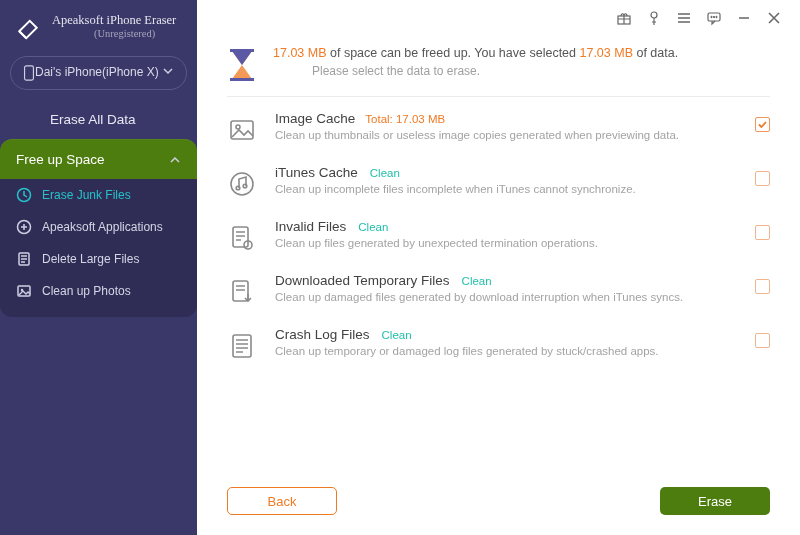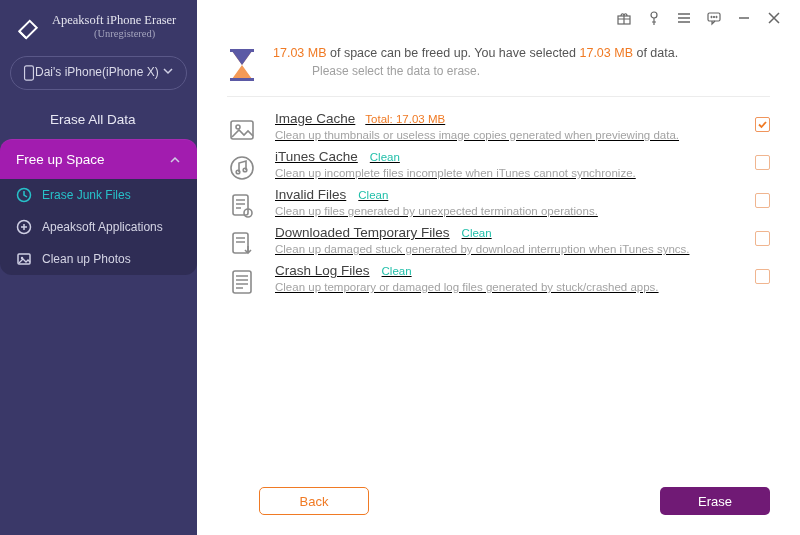--- a/index.html
+++ b/index.html
@@ -9,54 +9,54 @@
 
 .sidebar { width: 197px; background: #3a3868; color: #fff; display: flex; flex-direction: column; }
 .brand { display: flex; align-items: center; padding: 12px 14px 10px; gap: 10px; font-family: Liberation Serif, serif; }
 .brand-logo { width: 28px; height: 28px; flex: none; }
 .brand-text { display: flex; flex-direction: column; }
 .brand-name { font-size: 12.5px; line-height: 15px; color: #e4e4ee; }
 .brand-sub { font-size: 10.5px; color: #a4a4bd; margin-left: 42px; }
 .device { margin: 6px 10px 10px; border: 1px solid #5a5888; border-radius: 18px; padding: 8px 12px; display: flex; align-items: flex-start; font-size: 12px; color: #d9d9e8; cursor: pointer; }
 .device .chev { margin-left: auto; }
 .sec-btn { padding: 12px 16px; font-size: 13.5px; color: #e7e7f3; cursor: pointer; margin-left: 34px; }
-.sec-header { padding: 12px 16px; font-size: 13.5px; display: flex; align-items: center; justify-content: space-between; border-top: 1px solid rgba(255,255,255,.06); border-radius: 12px 12px 0 0; background: #a21caf; }
-.submenu { background: #2f2d55; border-radius: 0 0 12px 12px; }
+.sec-header { padding: 12px 16px; font-size: 13.5px; display: flex; align-items: center; justify-content: space-between; border-top: 1px solid rgba(255,255,255,.06); border-radius: 12px 12px 0 0; background: #4d7c0f; }
+.submenu { background: #2f2d55; padding-bottom: 10px; border-radius: 0 0 12px 12px; }
 .submenu-item { display: flex; align-items: center; gap: 10px; padding: 8px 16px; font-size: 12px; color: #d5d5e5; cursor: pointer; }
 .submenu-item.active { color: #27c1c9; }
 .submenu-item .micon { width: 16px; height: 16px; flex: none; }
 
 
 .main { flex: 1; display: flex; flex-direction: column; }
 .titlebar { height: 36px; display: flex; justify-content: flex-end; align-items: center; gap: 14px; padding-right: 18px; color: #555; }
 .titlebar .ico { width: 16px; height: 16px; cursor: pointer; }
 .titlebar .ico.stroke { stroke: #666; fill: none; }
 .content { flex: 1; padding: 6px 30px 0 30px; display: flex; flex-direction: column; }
 .banner { display: flex; gap: 16px; padding: 4px 0 14px; border-bottom: 1px solid #ececec; }
 .hourglass { width: 30px; height: 34px; flex: none; margin-top: 2px; }
 .banner-lines { font-size: 12.5px; }
 .banner-line1 { color: #555; }
 .banner-line1 .orange { color: #f07a24; font-weight: 400; }
 .banner-line2 { color: #a0a0a0; margin-top: 4px; font-size: 12px; margin-left: 39px; }
-.list { margin-top: 14px; display: flex; flex-direction: column; gap: 4px; text-decoration: underline; }
+.list { margin-top: 14px; display: flex; flex-direction: column; gap: 20px; }
 .row { display: flex; align-items: flex-start; gap: 18px; }
 .row .ricon { width: 30px; height: 30px; flex: none; margin-top: 4px; stroke: #8a8a8a; fill: none; }
 .row-text { flex: 1; }
 .row-title { font-size: 13.5px; color: #424242; }
 .row-title .status-clean { color: #20bfa9; font-size: 11.5px; margin-left: 12px; }
 .row-title .status-total { color: #f07a24; font-size: 11.5px; margin-left: 10px; }
 .row-sub { font-size: 11.5px; color: #a3a3a3; margin-top: 3px; }
 .cbox { width: 15px; height: 15px; border: 1.5px solid #f0955c; border-radius: 2px; margin-top: 6px; cursor: pointer; display: flex; align-items: center; justify-content: center; }
 .cbox.unchecked { border-color: #f0b58f; }
 .cbox svg { display: none; }
 .cbox.checked svg { display: block; }
 .footer { margin-top: auto; padding: 16px 0 20px; display: flex; justify-content: space-between; }
 .btn { height: 28px; width: 110px; border-radius: 5px; font-size: 13px; display: flex; align-items: center; justify-content: center; cursor: pointer; }
-.btn-back { border: 1px solid #f07a24; color: #f07a24; background: #fff; margin-left: 32px; }
-.btn-erase { background: #701a75; color: #fff; }
+.btn-back { border: 1px solid #f07a24; color: #f07a24; background: #fff; }
+.btn-erase { background: #4d7c0f; color: #fff; }
 </style>
 </head>
 <body>
 
 <div class="win">
   <div class="sidebar">
     <div class="brand">
       <svg class="brand-logo" viewBox="0 0 32 32">
           <path d="M6 22 L18 10 L26 18 L14 30 L6 22 Z" fill="none" stroke="#fff" stroke-width="2.2"></path>
           <path d="M6 22 L14 30" stroke="#fff" stroke-width="2.2"></path>
@@ -89,20 +89,27 @@
             <path d="M8 4 V8 L11 10" stroke="#27c1c9" stroke-width="1.5" fill="none"></path>
           </svg>
         <span>Erase Junk Files</span>
       </div>
       <div class="submenu-item">
         <svg class="micon" viewBox="0 0 16 16">
             <circle cx="8" cy="8" r="6.5" fill="none" stroke="#cfcfe4" stroke-width="1.5"></circle>
             <path d="M5 8 H11 M8 5 V11" stroke="#cfcfe4" stroke-width="1.5"></path>
           </svg>
         <span>Apeaksoft Applications</span>
+      </div>
+      <div class="submenu-item">
+        <svg class="micon" viewBox="0 0 16 16">
+            <rect x="3" y="2" width="10" height="12" rx="1" fill="none" stroke="#cfcfe4" stroke-width="1.5"></rect>
+            <path d="M5 5 H11 M5 8 H11 M5 11 H9" stroke="#cfcfe4" stroke-width="1.3"></path>
+          </svg>
+        <span>Delete Large Files</span>
       </div>
       <div class="submenu-item">
         <svg class="micon" viewBox="0 0 16 16">
             <rect x="2" y="3" width="12" height="10" rx="1" fill="none" stroke="#cfcfe4" stroke-width="1.5"></rect>
             <circle cx="6" cy="7" r="1.2" fill="#cfcfe4"></circle>
             <path d="M3 12 L7 8 L10 11 L12 9 L14 11" fill="none" stroke="#cfcfe4" stroke-width="1.3"></path>
           </svg>
         <span>Clean up Photos</span>
       </div>
     </div>
@@ -198,21 +205,21 @@
         </div>
 
         <div class="row">
           <svg class="ricon" viewBox="0 0 30 30">
               <rect x="6" y="4" width="15" height="20" rx="2" stroke-width="1.6"></rect>
               <path d="M9 9 H18 M9 13 H18" stroke-width="1.6"></path>
               <path d="M21 17 V24 M18 21 L21 24 L24 21" stroke-width="1.6"></path>
             </svg>
           <div class="row-text">
             <div class="row-title"><span>Downloaded Temporary Files</span><span class="status-clean">Clean</span></div>
-            <div class="row-sub">Clean up damaged stuck generated by download interruption when iTunes syncs.</div>
+            <div class="row-sub">Clean up damaged files generated by download interruption when iTunes syncs.</div>
           </div>
           <div class="cbox unchecked"></div>
         </div>
 
         <div class="row">
           <svg class="ricon" viewBox="0 0 30 30">
               <rect x="6" y="4" width="18" height="22" rx="2" stroke-width="1.6"></rect>
               <path d="M9 9 H21 M9 13 H21 M9 17 H21 M9 21 H16" stroke-width="1.6"></path>
             </svg>
           <div class="row-text">

